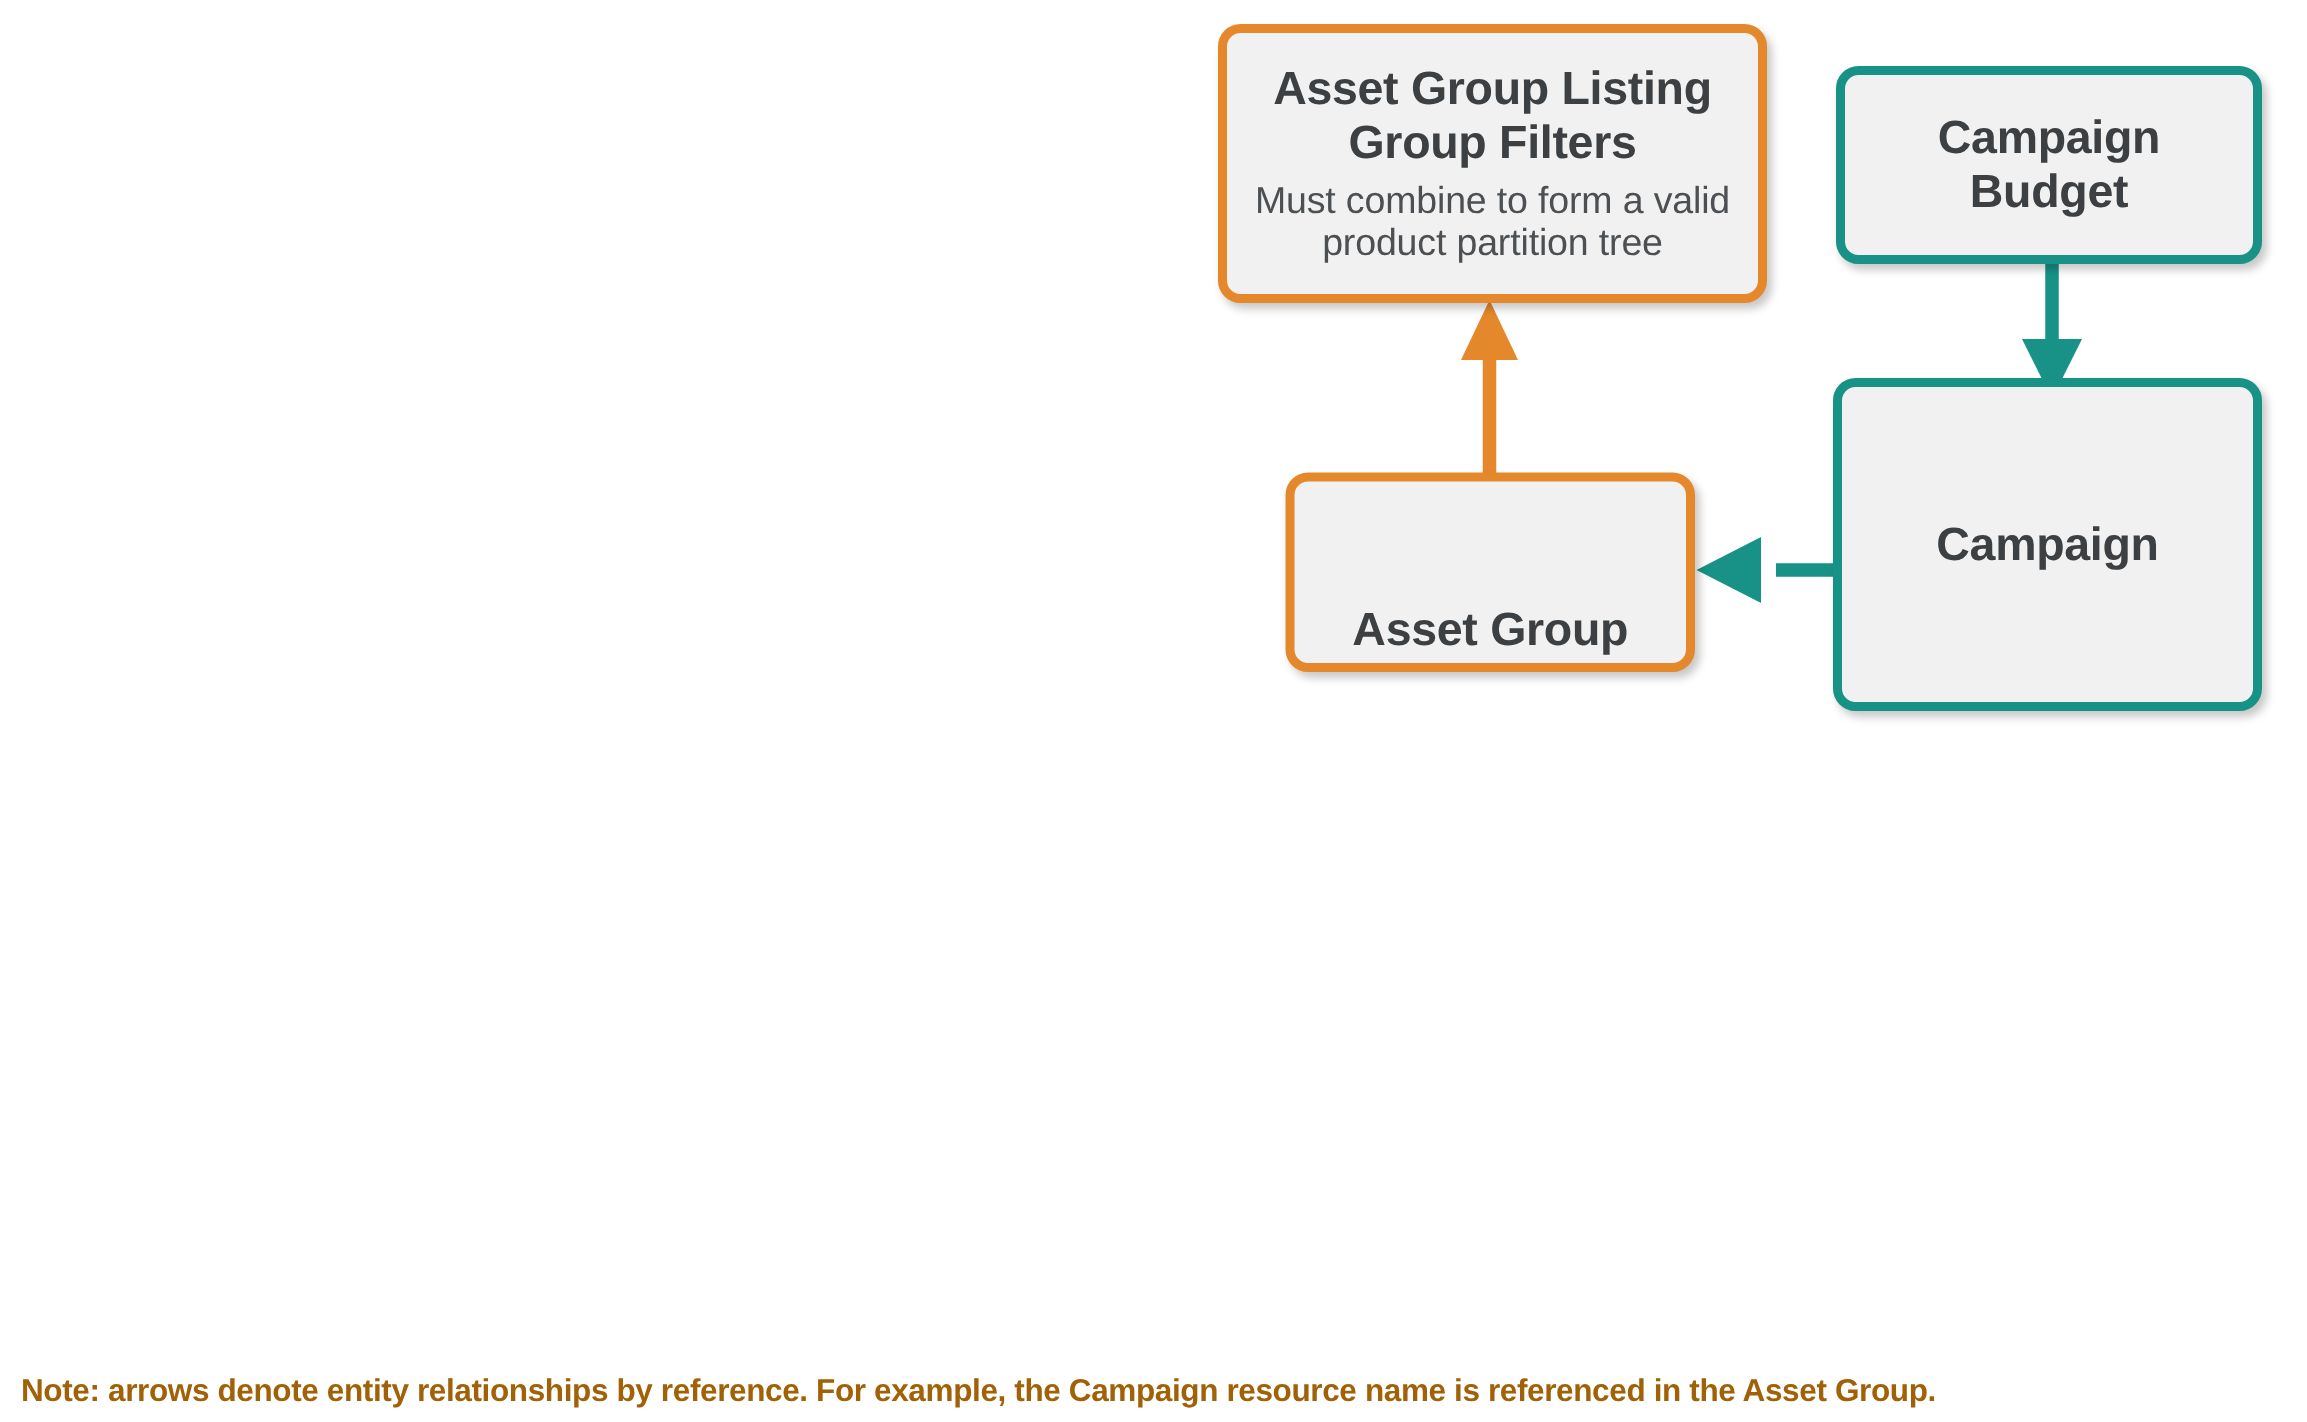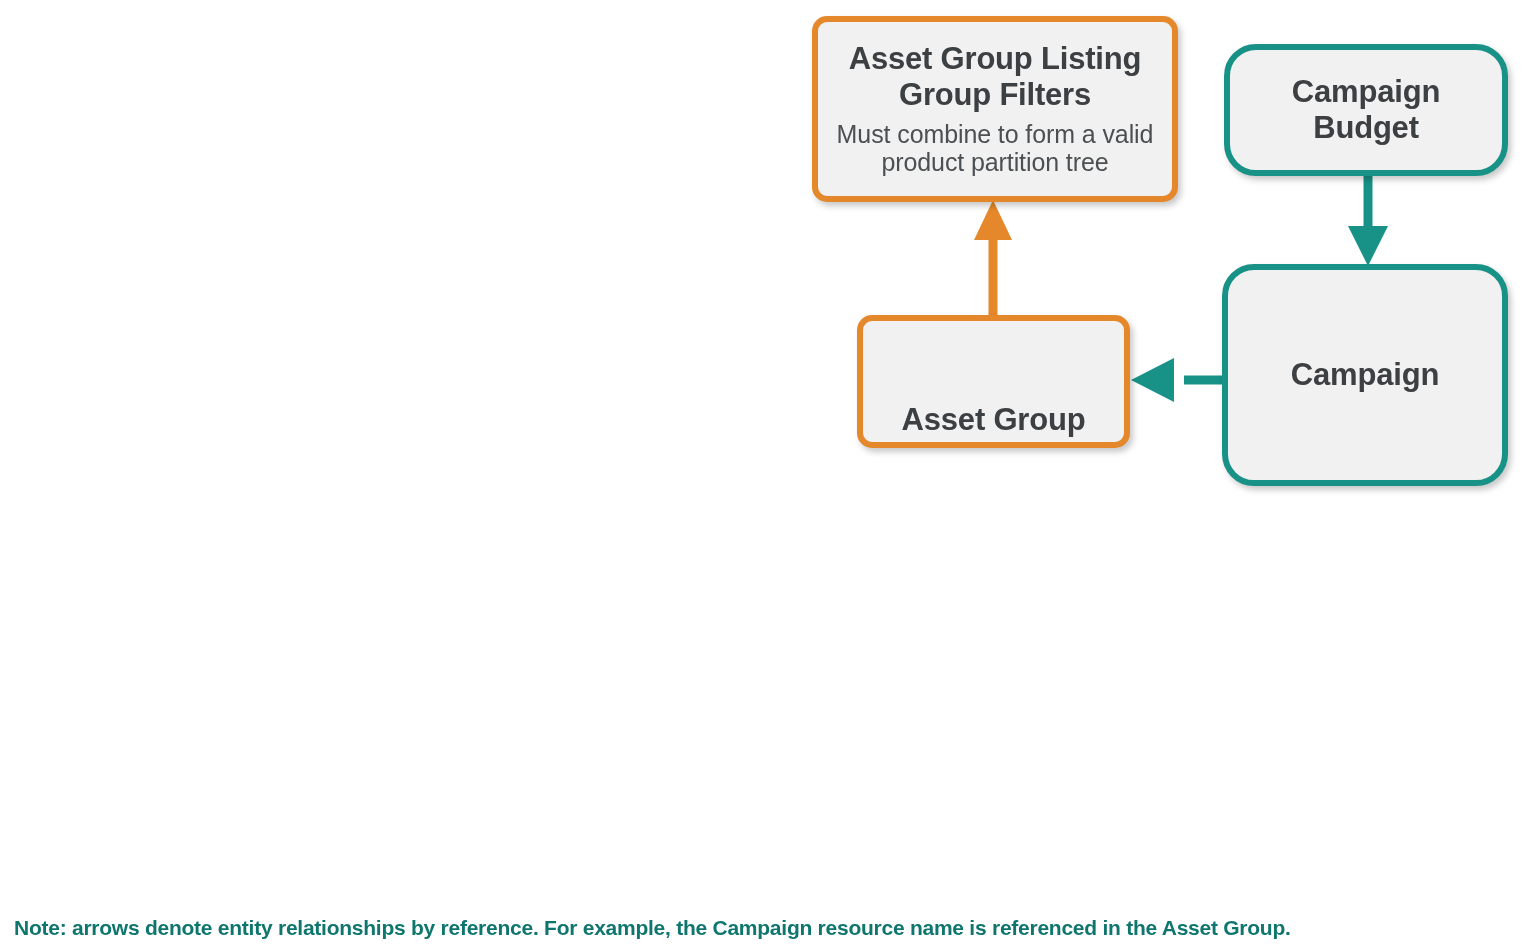--- a/index.html
+++ b/index.html
@@ -33,21 +33,21 @@
     border-width: 6px;
     display: flex;
     flex-direction: column;
     align-items: center;
     justify-content: center;
     text-align: center;
     box-shadow: 3px 4px 6px rgba(0,0,0,0.22);
     padding: 4px 10px;
   }
   .node.orange { border-color: #e5882b; }
-  .node.teal   { border-color: #189287; border-radius: 32px; }
+  .node.teal   { border-color: #189287; }
 
   .node-title {
     color: #3c4043;
     font-weight: bold;
     font-size: 31px;
     line-height: 1.16;
     letter-spacing: -0.2px;
   }
   .node-sub {
     color: #4c5053;
@@ -65,39 +65,39 @@
   }
   #node-campaign-budget {
     left: 1224px; top: 44px;
     width: 284px; height: 132px;
   }
   #node-asset-group {
     left: 857px;  top: 315px;
     width: 273px; height: 133px; justify-content: flex-end;
   }
   #node-campaign {
-    left: 1222px; top: 264px;
+    left: 1222px; top: 252px;
     width: 286px; height: 222px;
   }
 
   
   #connectors {
     position: absolute;
     left: 0; top: 0;
     width: 1538px; height: 948px;
     pointer-events: none;
   }
 
   
   #footer-note {
     position: absolute;
     left: 14px;
     top: 915px;
     width: 1500px;
-    color: #0f766e;
+    color: #a16207;
     font-size: 21px;
     font-weight: bold;
     letter-spacing: -0.25px;
     line-height: 1.2;
     white-space: nowrap;
   }
 </style>
 </head>
 <body>
 

